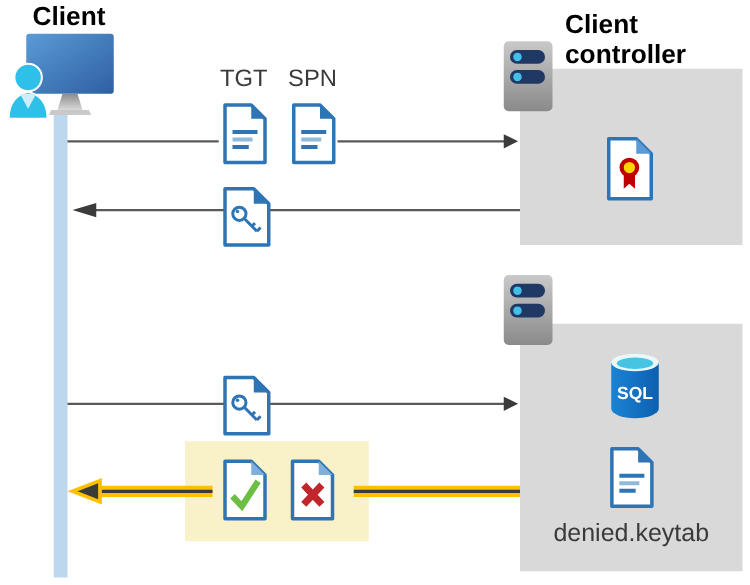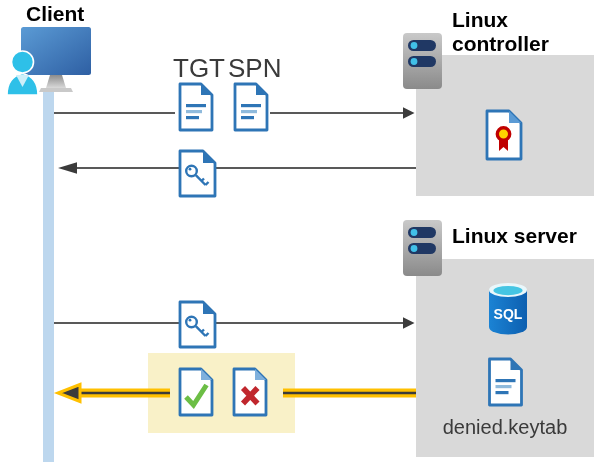--- a/index.html
+++ b/index.html
@@ -4,21 +4,21 @@
 <style>
   html,body{margin:0;padding:0;background:#fff;}
   .canvas{
     position:relative;width:600px;height:468px;background:#fff;overflow:hidden;
     font-family:"Liberation Sans", sans-serif;
   }
   .abs{position:absolute;}
   .gray-box{background:var(--c-graybox);}
   .yellow-box{background:var(--c-yellowbg);}
   .title{font-weight:bold;color:#000;font-size:21px;line-height:1.15;}
-  .small-label{color:var(--c-text);font-size:26px;}
+  .small-label{color:var(--c-text);font-size:19px;}
   .center{text-align:center;}
   .lifeline{background:var(--c-lifeline);}
   svg{display:block;}
   .z0{z-index:0;} .z1{z-index:1;} .z2{z-index:2;}
 </style>
 </head>
 <body>
 
 <div class="canvas">
 
@@ -118,21 +118,21 @@
           <stop offset="1" stop-color="#8A8A8A"></stop>
       </linearGradient>
     </defs>
     <rect x="1" y="1" width="39" height="56" rx="4" fill="url(#srv1)"></rect>
     <rect x="6" y="8" width="28" height="11" rx="5.5" fill="var(--c-navy)"></rect>
     <rect x="6" y="24" width="28" height="11" rx="5.5" fill="var(--c-navy)"></rect>
     <circle cx="12" cy="13.5" r="3.4" fill="var(--c-cyan)"></circle>
     <circle cx="12" cy="29.5" r="3.4" fill="var(--c-cyan)"></circle>
   </svg>
 
-  <div class="abs title z2" style="left:452px;top:8px;width:135px;">Linux controller</div>
+  <div class="abs title z2" style="left:452px;top:8px;width:135px;">Client controller</div>
 
   <svg class="abs z2" style="left:485px;top:109px;" width="38" height="52" viewBox="0 0 38 52">
     <path d="M2 2 H24 L36 14 V50 H2 Z" fill="#fff" stroke="var(--c-docblue)" stroke-width="2.8" stroke-linejoin="round"></path>
     <path d="M24 2 V14 H36 Z" fill="#5B9BD5"></path>
     <path d="M14 30 L14 42 L18.5 38 L23 42 L23 30 Z" fill="var(--c-certred)"></path>
     <circle cx="18.5" cy="25" r="6.2" fill="var(--c-certgold)" stroke="var(--c-certred)" stroke-width="3.4"></circle>
   </svg>
 
   <svg class="abs z2" style="left:402px;top:219px;" width="41" height="58" viewBox="0 0 41 58">
     <defs>
@@ -141,21 +141,20 @@
           <stop offset="1" stop-color="#8A8A8A"></stop>
       </linearGradient>
     </defs>
     <rect x="1" y="1" width="39" height="56" rx="4" fill="url(#srv2)"></rect>
     <rect x="6" y="8" width="28" height="11" rx="5.5" fill="var(--c-navy)"></rect>
     <rect x="6" y="24" width="28" height="11" rx="5.5" fill="var(--c-navy)"></rect>
     <circle cx="12" cy="13.5" r="3.4" fill="var(--c-cyan)"></circle>
     <circle cx="12" cy="29.5" r="3.4" fill="var(--c-cyan)"></circle>
   </svg>
 
-  <div class="abs title z2" style="left:452px;top:224px;width:140px;">Linux server</div>
 
   <svg class="abs z2" style="left:487px;top:282px;" width="42" height="54" viewBox="0 0 42 54">
     <defs>
       <linearGradient id="sqlg" x1="0" y1="0" x2="1" y2="0">
         <stop offset="0" stop-color="#1B83D4"></stop>
           <stop offset="1" stop-color="#0D5FB0"></stop>
       </linearGradient>
     </defs>
     <path d="M2 8 V45 A19 7.5 0 0 0 40 45 V8 Z" fill="url(#sqlg)"></path>
     <ellipse cx="21" cy="8" rx="19" ry="7" fill="#E9F7FB"></ellipse>

